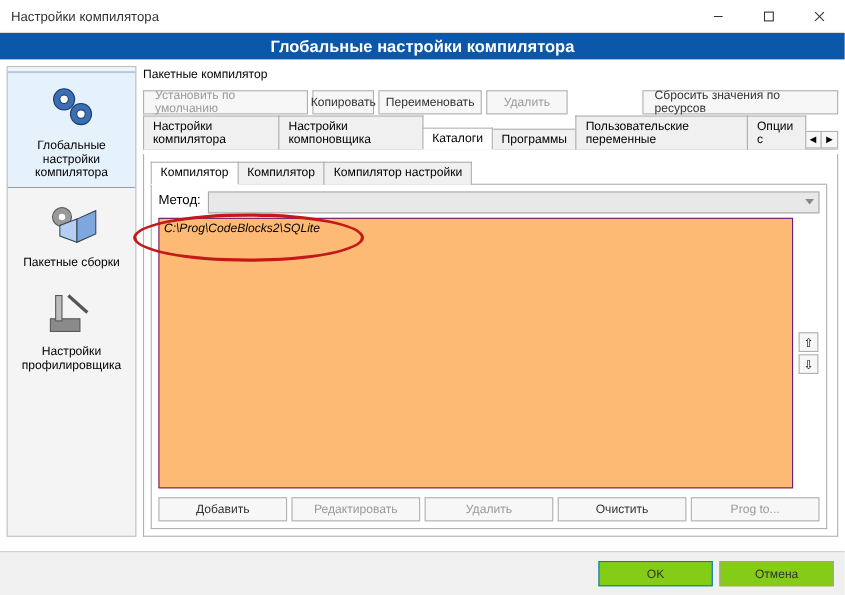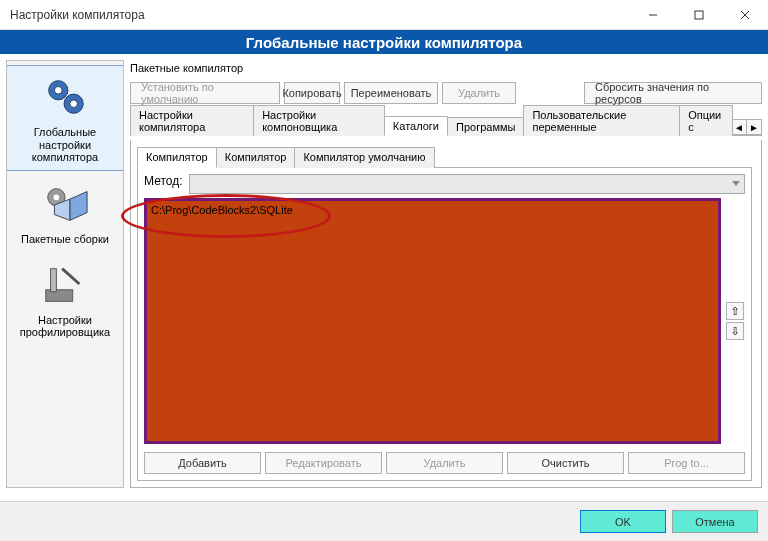--- a/index.html
+++ b/index.html
@@ -217,26 +217,27 @@
     border-right:4px solid transparent;
     border-top:5px solid #888;
   }
   .list-and-arrows {
     flex:1;
     display:flex;
     gap:4px;
   }
   .listbox {
     flex:1;
-    border:3px solid #701a75;
-    background:#c2410c;
+    border:1px solid #701a75;
+    background:#fdba74;
     min-height:180px;
     padding:3px 4px;
     font-size:11px;
     position:relative;
+    font-style:italic;
   }
   .arrowcol {
     width:20px;
     display:flex;
     flex-direction:column;
     align-items:center;
     justify-content:center;
     gap:2px;
   }
   .arrowbtn {
@@ -267,23 +268,23 @@
     height:40px;
     border-top:1px solid #d0d0d0;
     background:#f0f0f0;
     display:flex;
     align-items:center;
     justify-content:flex-end;
     padding-right:10px;
     gap:6px;
   }
   .dlg-bottom .btn {
-    width:86px;
+    width:104px;
     border:1px solid #a0a0a0;
-    background:#5eead4;
+    background:#84cc16;
     height:23px;
   }
   .dlg-bottom .btn.default {
     border:1px solid #0078d7;
   }
 </style>
 </head>
 <body>
 
 <div class="titlebar">
@@ -386,21 +387,21 @@
         <div class="sbtn">◄</div>
         <div class="sbtn">►</div>
       </div>
     </div>
 
     <div class="subtabs-wrap">
 
       <div class="subtabs">
         <div class="subtab active"><span>Компилятор</span></div>
         <div class="subtab"><span>Компилятор</span></div>
-        <div class="subtab"><span>Компилятор умолчанию</span></div>
+        <div class="subtab"><span>Компилятор настройки</span></div>
       </div>
 
       <div class="subcontent">
 
         <div class="method-row">
           <span>Метод:</span>
           <div class="method-combo">
             <div class="arrow"></div>
           </div>
         </div>

